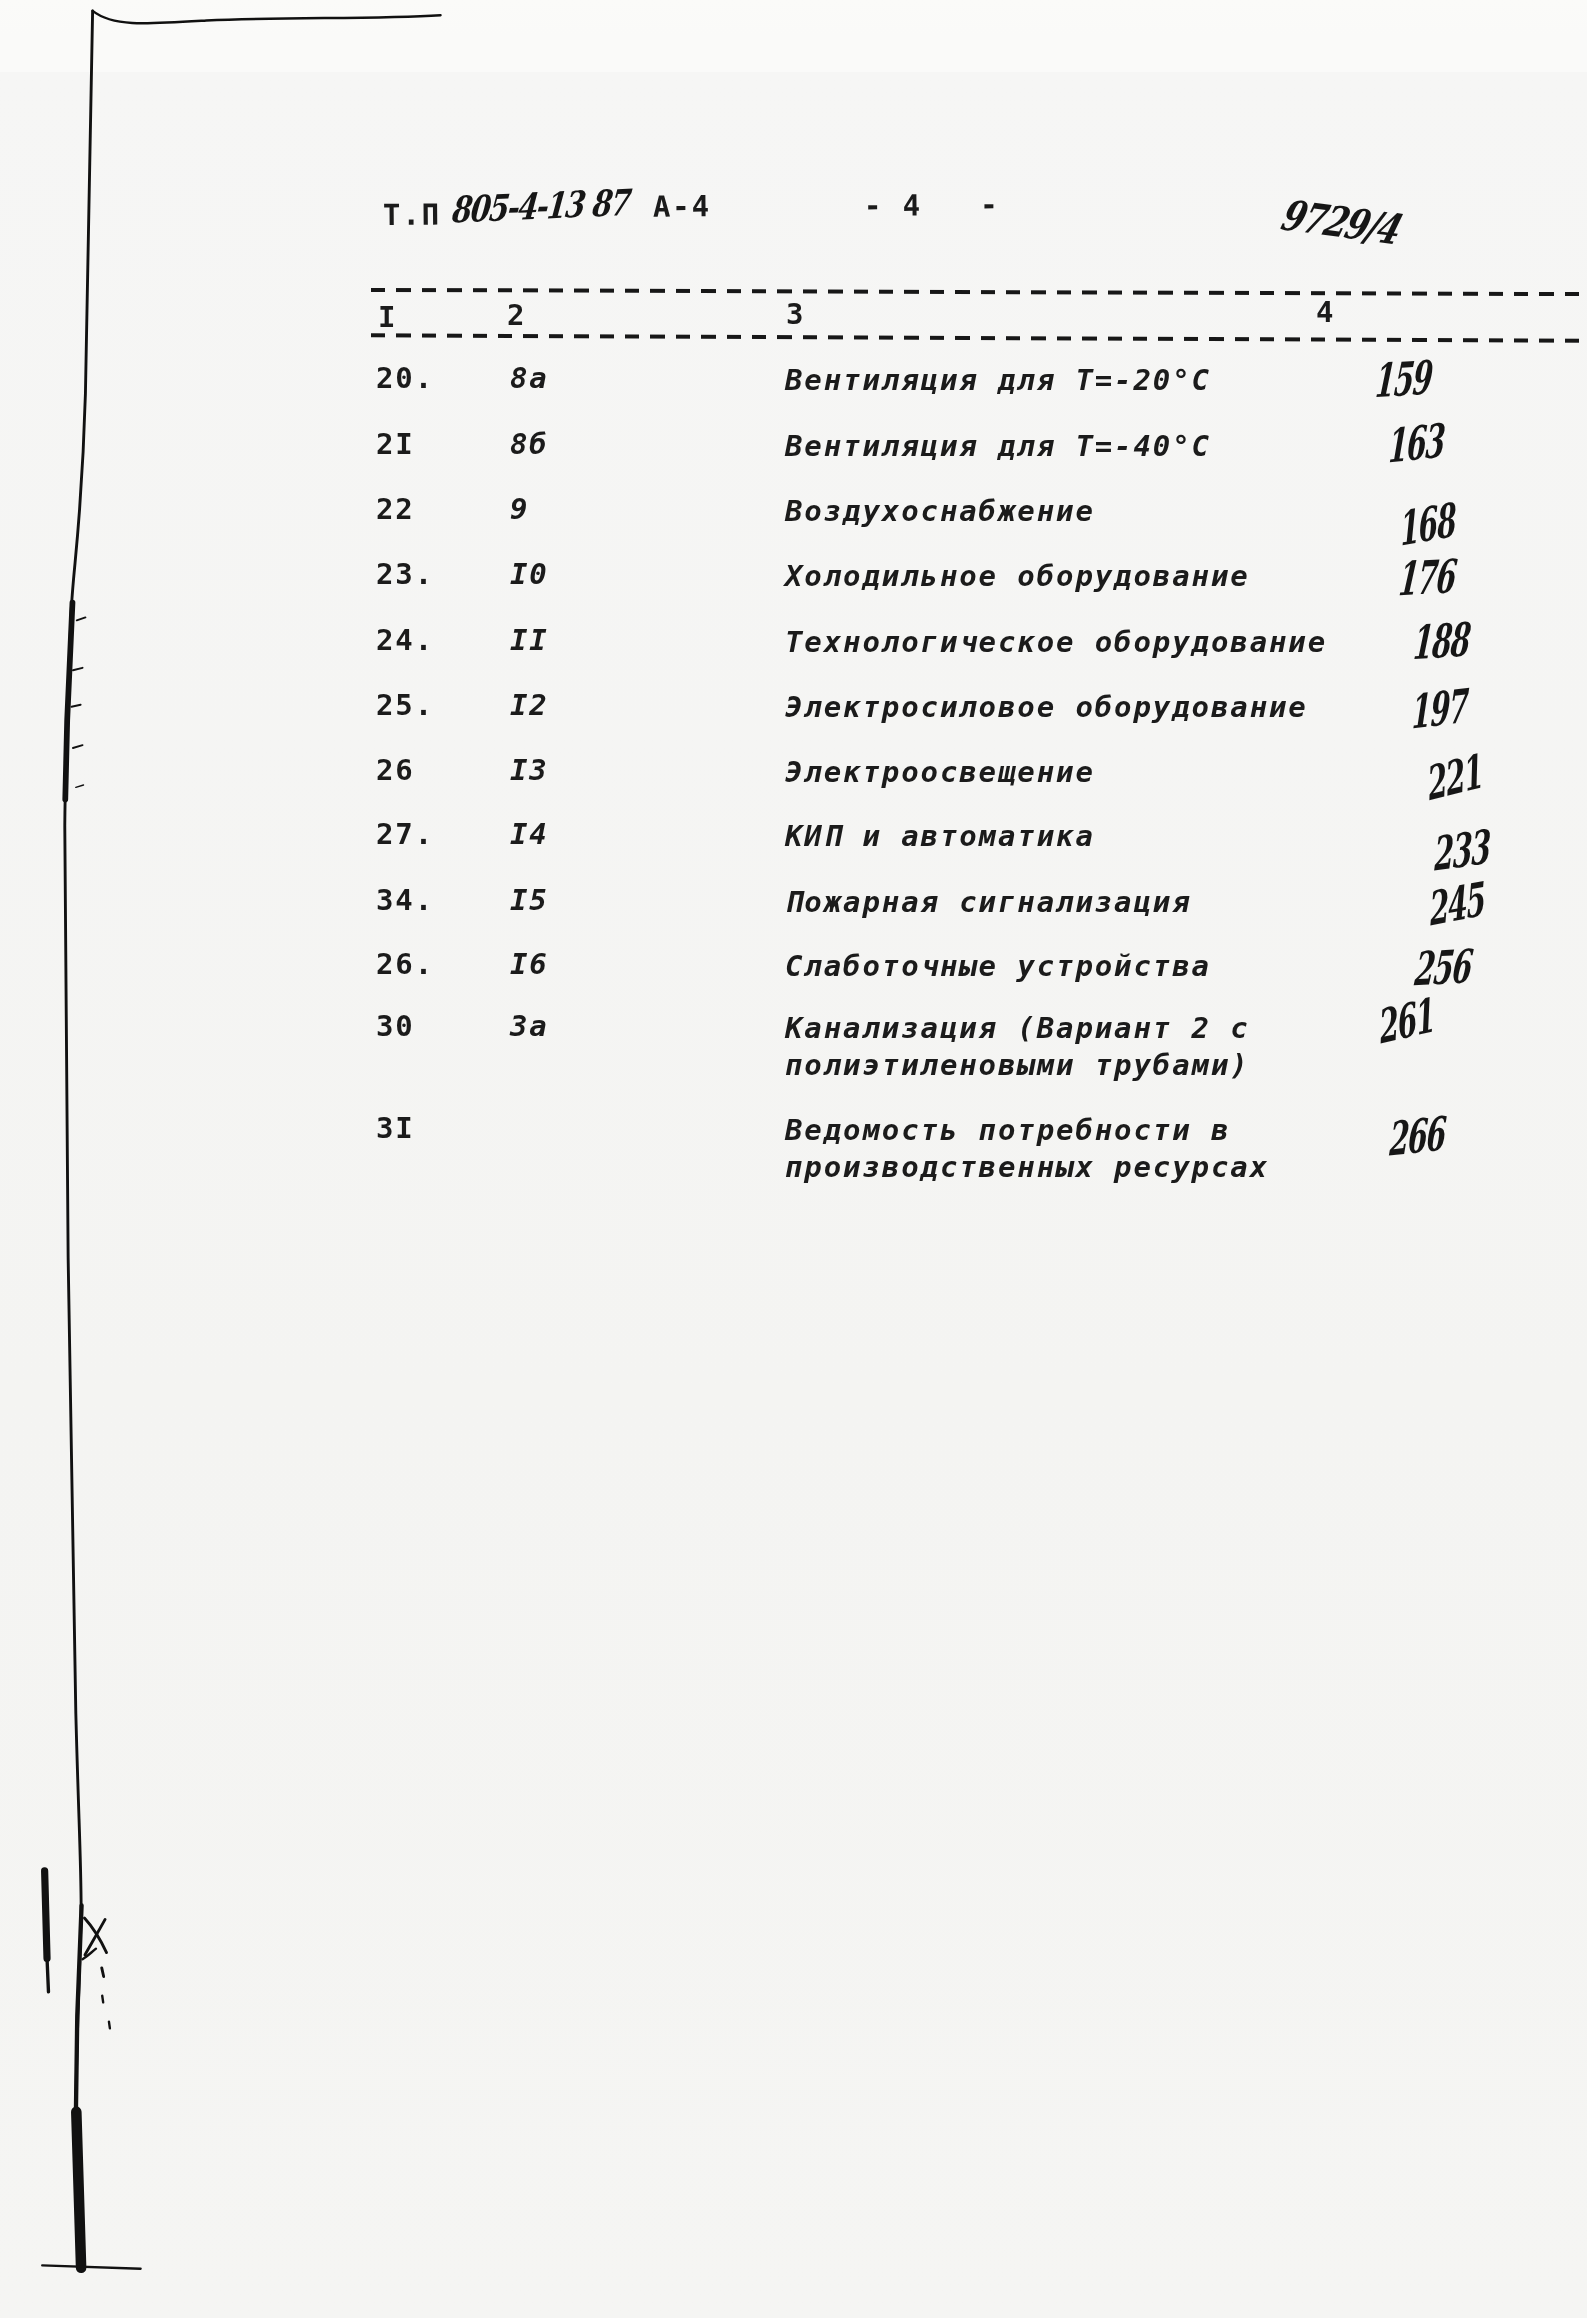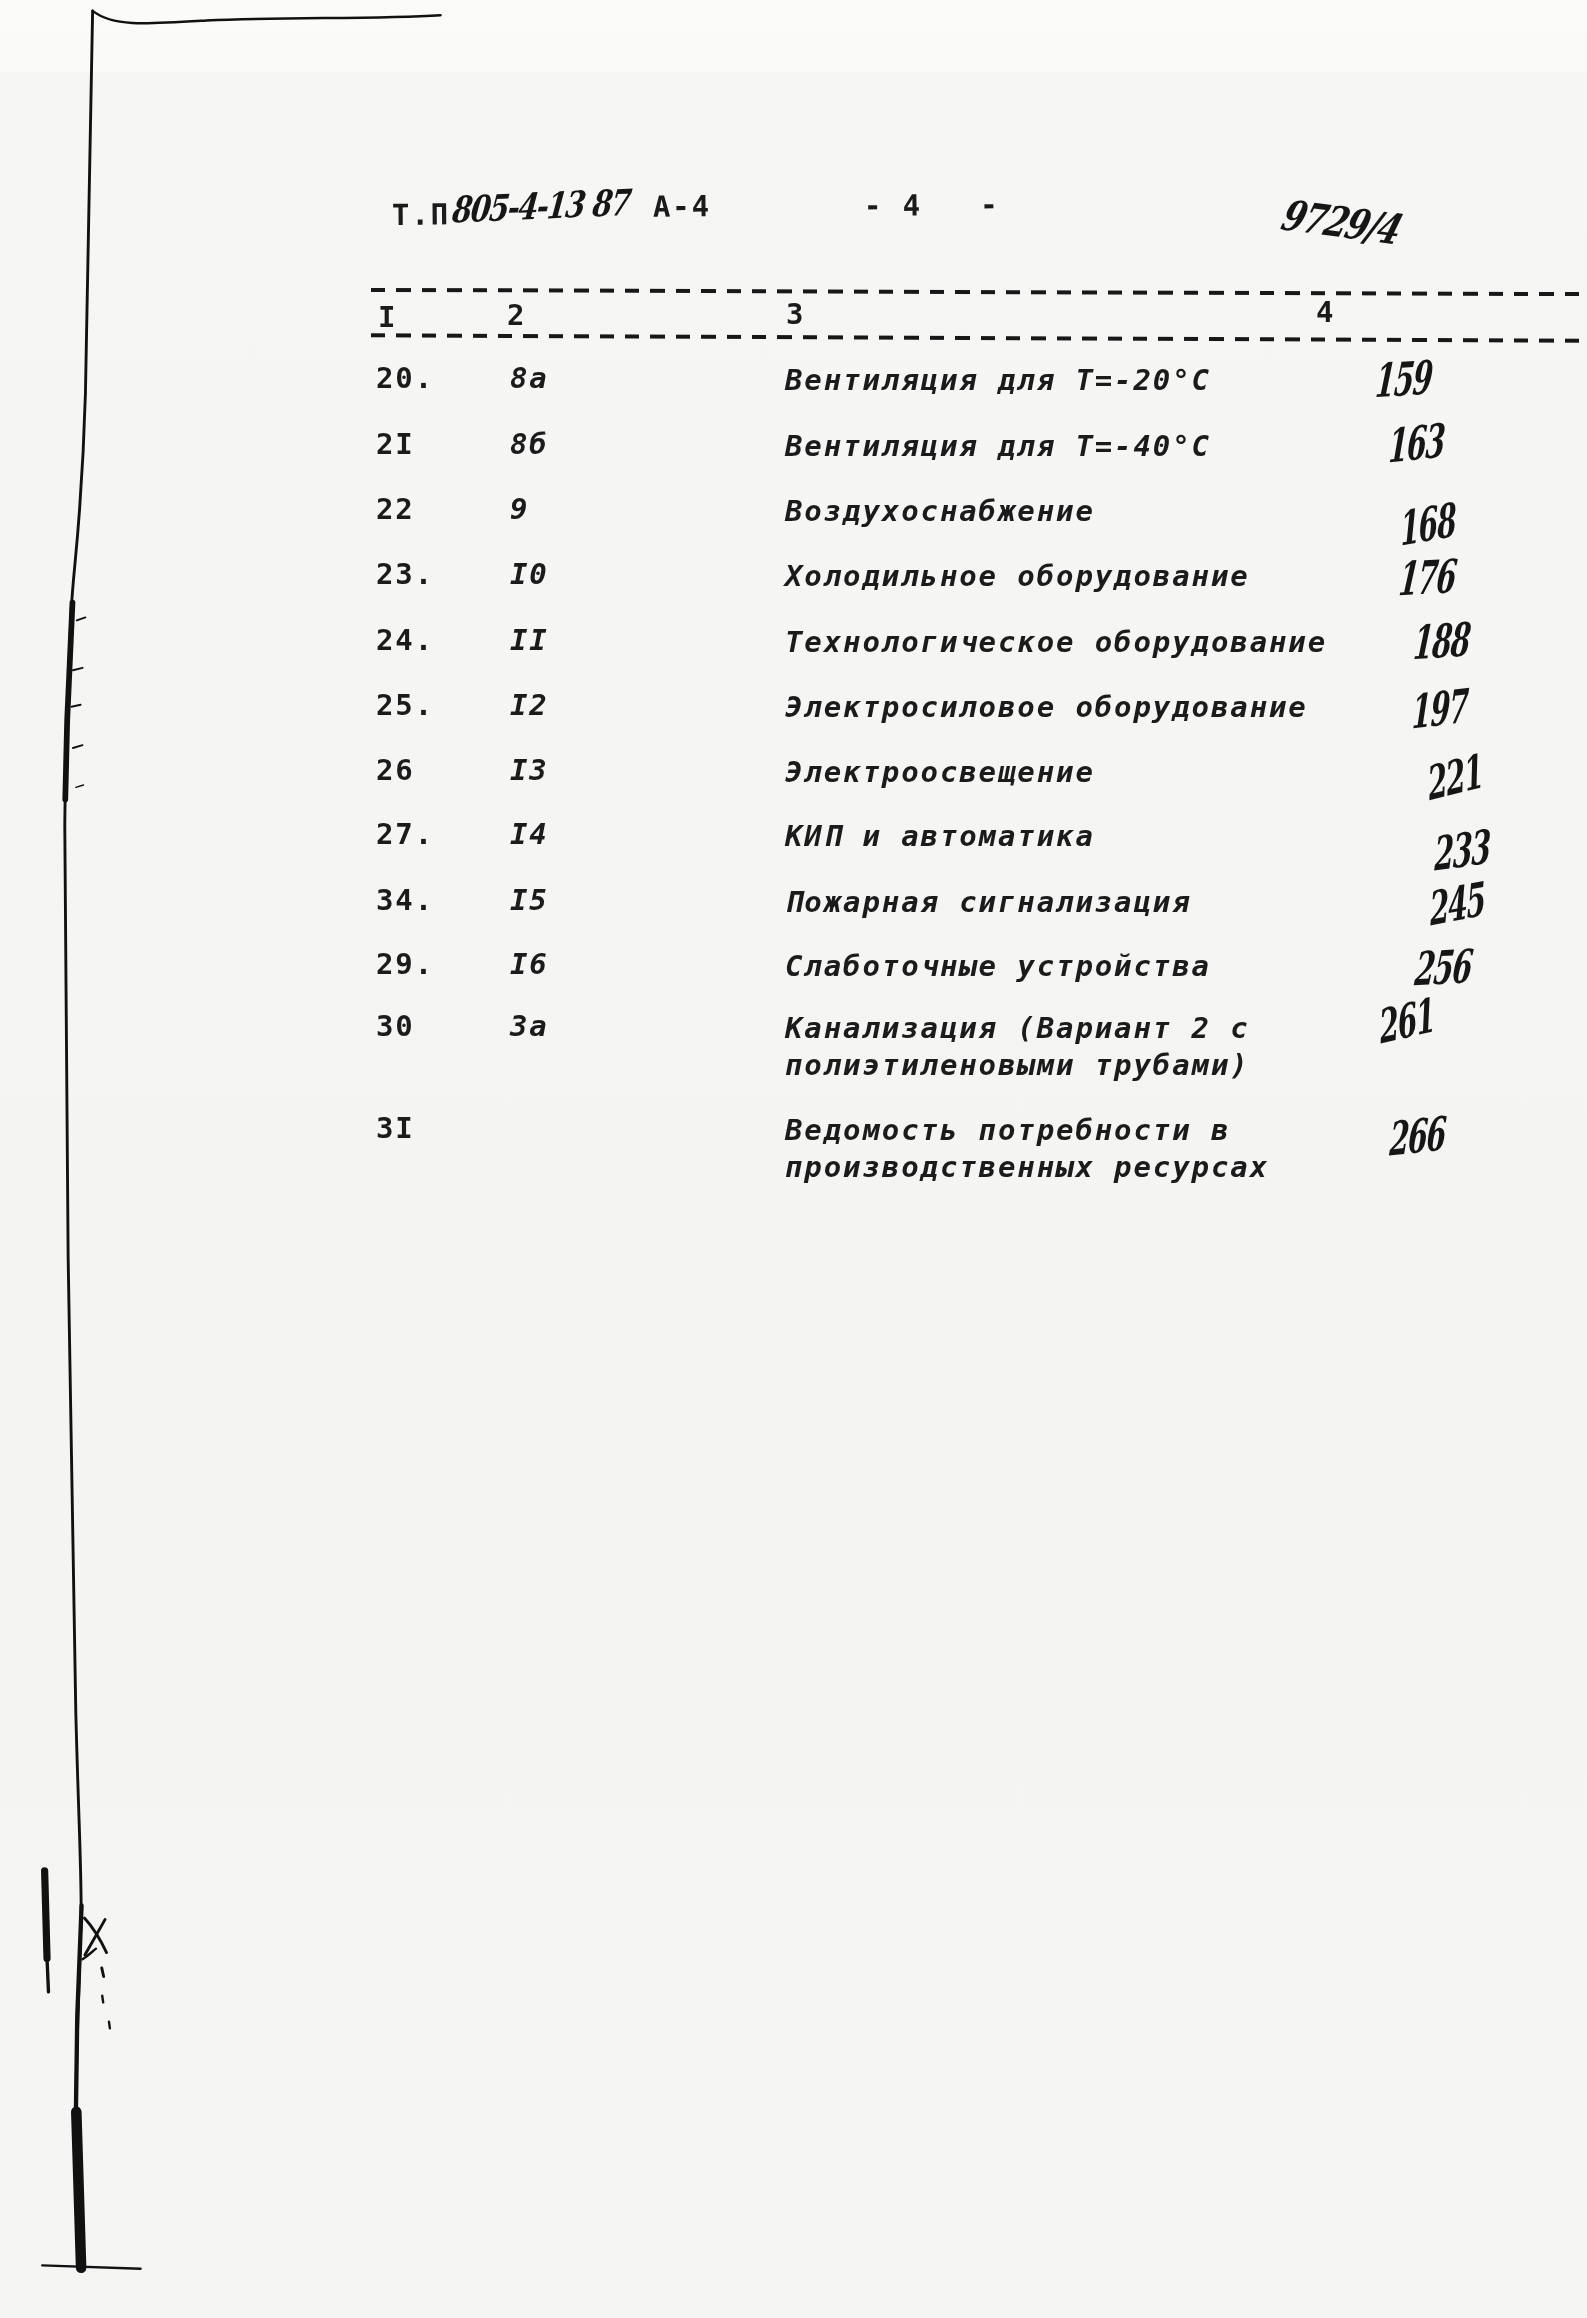--- a/index.html
+++ b/index.html
@@ -43,21 +43,21 @@
     <path stroke-width="7" d="M98,4080 L101,4150"></path>
     <path stroke-width="6" d="M176,3996 C196,4018 208,4038 222,4068"></path>
     <path stroke-width="6" d="M219,3999 C204,4026 190,4050 177,4073"></path>
     <path stroke-width="5" d="M200,4060 c-10,8 -18,16 -28,22"></path>
     <path stroke-width="6" d="M212,4100 l4,18"></path>
     <path stroke-width="5" d="M213,4158 l2,14"></path>
     <path stroke-width="5" d="M227,4212 l2,14"></path>
   </svg>
 
   <div class="abs" style="left:0;top:0;width:1587px;height:269px;transform:rotate(-0.5deg);transform-origin:384px 216px">
-    <span class="tw abs" style="left:392px;top:199px">Т.П</span>
+    <span class="tw abs" style="left:383px;top:199px">Т.П</span>
     <span class="hw abs" style="left:455px;top:192px;font-size:36px;line-height:36px;transform:rotate(-2deg) skewX(-9deg) scaleX(.8);transform-origin:left top">805-4-13 87</span>
     <span class="tw abs" style="left:653px;top:193px">А-4</span>
     <span class="tw abs" style="left:864px;top:194px">- 4   -</span>
     <span class="hw abs" style="left:1290px;top:203px;font-size:42px;line-height:42px;transform:rotate(8deg) skewX(-10deg) scaleX(.78);transform-origin:left top">9729/4</span>
   </div>
 
   <div class="abs" style="left:0;top:0">
     <div class="dash" style="left:371px;top:290px;width:1217px;transform:rotate(.2deg)"></div>
     <span class="tw abs" style="left:378px;top:301px">I</span>
     <span class="tw abs" style="left:507px;top:299px">2</span>
@@ -123,21 +123,21 @@
   </div>
 
   <div class="row abs" style="top:884px">
     <span class="tw abs c1">34.</span>
     <span class="tw abs c2">I5</span>
     <span class="tw abs c3">Пожарная сигнализация</span>
     <span class="hw abs pg" style="left:1429px;top:1.9px;--r:-11deg">245</span>
   </div>
 
   <div class="row abs" style="top:948px">
-    <span class="tw abs c1">29.</span>
+    <span class="tw abs c1">26.</span>
     <span class="tw abs c2">I6</span>
     <span class="tw abs c3">Слаботочные устройства</span>
     <span class="hw abs pg" style="left:1418px;top:-1.9px;--r:-3deg">256</span>
   </div>
 
   <div class="row abs" style="top:1010px">
     <span class="tw abs c1">30</span>
     <span class="tw abs c2">3а</span>
     <span class="tw abs c3">Канализация (Вариант 2 с
 полиэтиленовыми трубами)</span>

